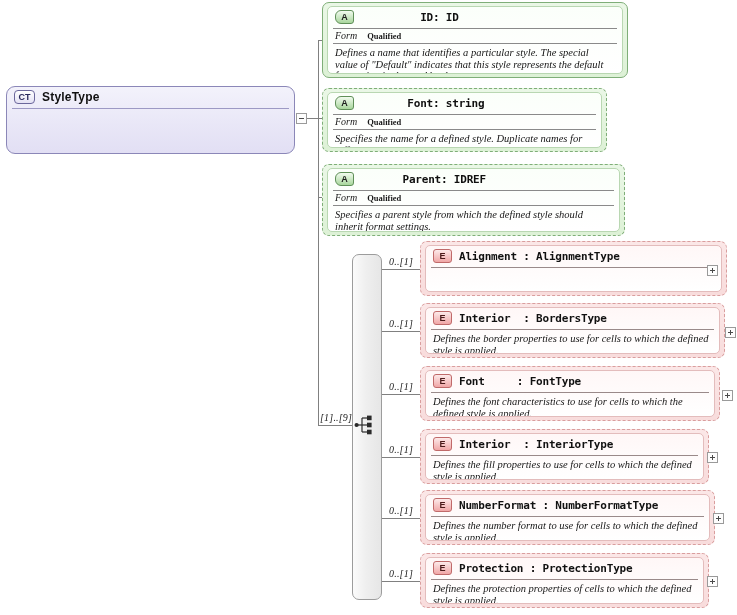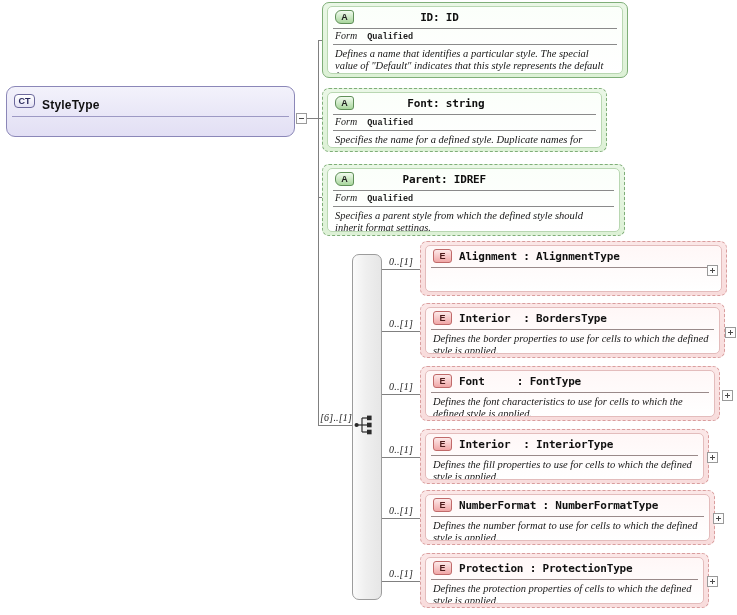--- a/index.html
+++ b/index.html
@@ -113,21 +113,21 @@
     padding: 1px 6px 2px 7px;
   }
   .node .formlbl {
     font-family: "Liberation Serif", serif;
     font-style: italic;
     font-size: 10px;
     color: #1a1a1a;
     margin-right: 10px;
   }
   .node .formval {
-    font-family: Liberation Mono, monospace;
+    font-family: Liberation Serif, serif;
     font-size: 8.5px;
     font-weight: bold;
     color: #1a1a1a;
   }
   .node .doc {
     font-family: "Liberation Serif", serif;
     font-style: italic;
     font-size: 10.5px;
     line-height: 11.6px;
     color: #151515;
@@ -146,21 +146,20 @@
     border-radius: 4px;
     color: #2a2a5c;
     width: 21px;
   }
   .node.ct .nm {
     font-family: "Liberation Sans", sans-serif;
     font-size: 12px;
     font-weight: bold;
     color: #111;
     letter-spacing: .2px;
-    margin-top: 8px;
   }
   .node.ct .rowline { background: #9d99c4; }
   .node.ct .doc { padding-top: 3px; }
 
   
   .node.attr {
     background: linear-gradient(to bottom, #eaf7e6 0%, #ddf1d6 100%);
     border: 1px solid #7fae78;
   }
   .node.attr.optional { border: 1px dashed #7fae78; }
@@ -230,21 +229,21 @@
 
   <div class="line h" style="left:318px; top:425px; width:36px;"></div>
 
   <div class="line h" style="left:380px; top:269px; width:40px;"></div>
   <div class="line h" style="left:380px; top:331px; width:40px;"></div>
   <div class="line h" style="left:380px; top:394px; width:40px;"></div>
   <div class="line h" style="left:380px; top:457px; width:40px;"></div>
   <div class="line h" style="left:380px; top:518px; width:40px;"></div>
   <div class="line h" style="left:380px; top:581px; width:40px;"></div>
 
-  <div class="node ct" style="left:6px; top:86px; width:289px; height:51px;">
+  <div class="node ct" style="left:6px; top:86px; width:289px; height:68px;">
     <div class="hdr">
       <span class="badge">CT</span>
       <span class="nm">StyleType</span>
     </div>
     <div class="rowline"></div>
   </div>
   <div class="expander" style="left:296px; top:113px;"></div>
 
   <div class="node attr" style="left:322px; top:2px; width:306px; height:76px;">
     <div class="inner">
@@ -290,21 +289,21 @@
       <div class="rowline"></div>
       <div class="formrow">
         <span class="formlbl">Form</span>
         <span class="formval">Qualified</span>
       </div>
       <div class="rowline"></div>
       <div class="doc">Specifies a parent style from which the defined style should inherit format settings.</div>
     </div>
   </div>
 
-  <div class="card" style="left:320px; top:412px;">[6]..[1]</div>
+  <div class="card" style="left:320px; top:412px;">[1]..[9]</div>
 
   <div class="seqbar" style="left:352px; top:254px; width:30px; height:346px;"></div>
 
   <div class="seqicon" style="left:354px; top:414px;">
     <svg width="26" height="22" viewBox="0 0 26 22" xmlns="http://www.w3.org/2000/svg">
       <line x1="1" y1="11" x2="8" y2="11" stroke="#2a2a2a" stroke-width="1.2"></line>
       <circle cx="2.6" cy="11" r="2.1" fill="#2a2a2a"></circle>
       <line x1="8" y1="4" x2="8" y2="18" stroke="#2a2a2a" stroke-width="1.2"></line>
       <line x1="8" y1="4" x2="14" y2="4" stroke="#2a2a2a" stroke-width="1.2"></line>
       <line x1="8" y1="11" x2="14" y2="11" stroke="#2a2a2a" stroke-width="1.2"></line>

